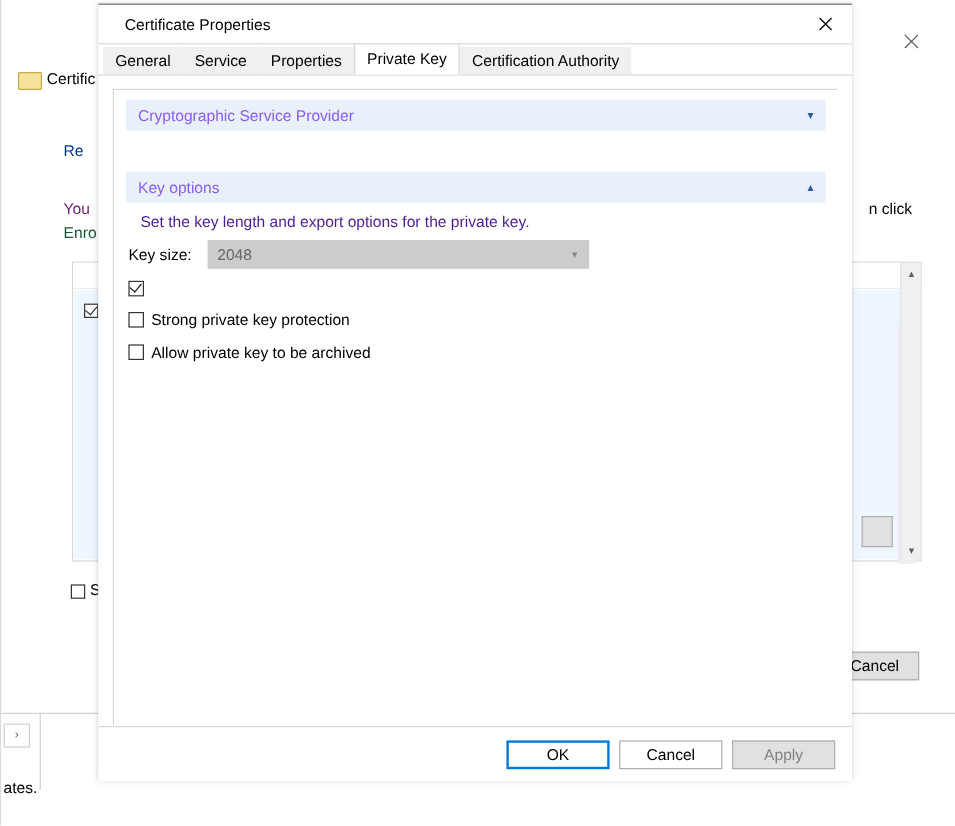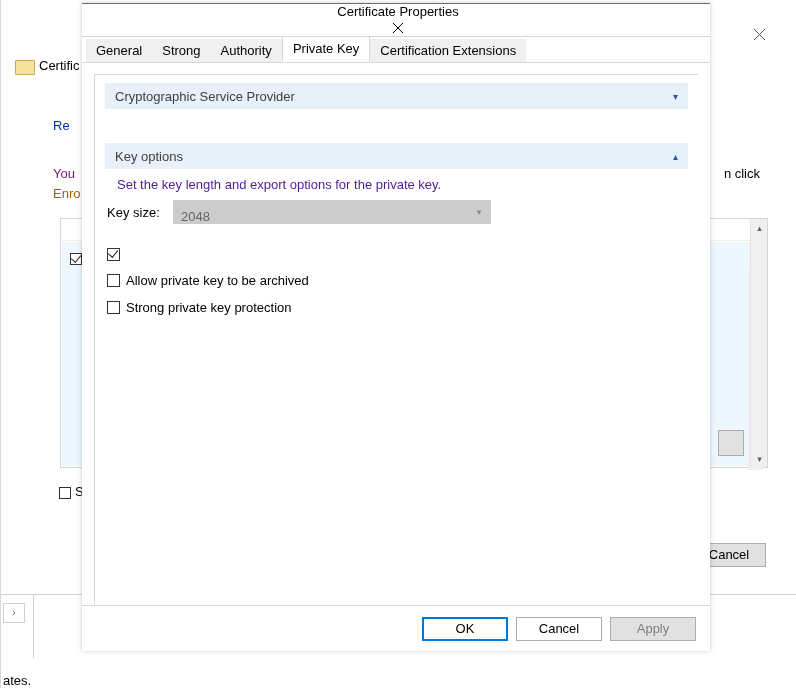--- a/index.html
+++ b/index.html
@@ -63,21 +63,21 @@
       font-size: 13px;
     }
     .bg-you {
       position: absolute;
       top: 118px; left: 38px;
       color: #701a75;
     }
     .bg-enro {
       position: absolute;
       top: 138px; left: 38px;
-      color: #a16207;
+      color: #14532d;
     }
     .bg-nclick {
       position: absolute;
       top: 118px; right: 28px;
       color: #000;
     }
 
     .bg-list-outer {
       position: absolute;
       top: 170px; left: 45px; right: 20px;
@@ -175,44 +175,43 @@
       width: 22px; height: 20px;
       border: 1px solid #cfcfcf;
       color: #606060;
       text-align:center; font-size:10px; line-height:18px;
     }
     .bg-bottom-sep {
       position:absolute; left: 32px; top: 0px; bottom: 30px;
       border-left: 1px solid #cfcfcf;
     }
     .bg-bottom-status {
-      position:absolute; left: 2px; bottom: 0;
+      position:absolute; left: 2px; bottom: 24px;
       color: #000;
     }
 
     
     .dialog {
       position: absolute;
       left: 82px;
       top: 3px;
       width: 628px;
       height: 648px;
       background: #ffffff;
       border-top: 1px solid #6f6f6f;
       box-shadow: 0 0 6px rgba(0,0,0,0.12), 1px 0 2px rgba(0,0,0,0.06), -1px 0 2px rgba(0,0,0,0.06);
       display: flex;
       flex-direction: column;
     }
     .titlebar {
       height: 32px;
       display: flex;
       align-items: center;
-      padding-left: 4px;
-      color: #000;
-      flex-direction: column;
+      padding-left: 22px;
+      color: #000;
     }
     .titlebar-title { flex: 1; }
     .title-close {
       width: 44px; height: 32px;
       display:flex; align-items:center; justify-content:center;
     }
     .title-close svg { width: 12px; height: 12px; }
     .title-close path { stroke: #000; stroke-width: 1; fill: none; }
 
     .tabstrip {
@@ -255,49 +254,49 @@
       height: 100%;
       margin-top: -1px;
     }
 
     .section-header {
       background: #e8f0fa;
       height: 26px;
       display:flex;
       align-items:center;
       padding: 0 10px;
-      color: #404040;
+      color: #8b5cf6;
       margin-bottom: 8px;
       cursor: default;
     }
     .section-header .label { flex:1; }
     .section-header .chev {
       color: #2a5aa8; font-size: 10px;
     }
     .section-header .chev.down::after { content: "\25BE"; }
     .section-header .chev.up::after { content: "\25B4"; }
 
     .section-gap { height: 26px; }
 
     .section-desc {
       color: #4c1d95;
       margin: 0 0 8px 12px;
     }
 
     .keysize-row {
       display:flex;
       align-items:center;
-      margin: 2px 0 24px 2px;
+      margin: 2px 0 10px 2px;
     }
     .keysize-label { width: 66px; color:#000; }
     .keysize-select {
       width: 318px; height: 24px;
       background: #cccccc;
       color: #666666;
-      display:flex; align-items:flex-end;
+      display:flex; align-items:center;
       padding-left: 8px;
       position: relative;
     }
     .keysize-select .dd {
       position:absolute; right:4px; top:0; bottom:0; width:16px;
       display:flex; align-items:center; justify-content:center;
       color:#888; font-size:9px;
     }
 
     .check-row {
@@ -419,24 +418,24 @@
     <span class="titlebar-title">Certificate Properties</span>
     <div class="title-close">
       <svg viewBox="0 0 12 12">
           <path d="M1 1 L11 11 M11 1 L1 11"></path>
         </svg>
     </div>
   </div>
 
   <div class="tabstrip">
     <div class="tab">General</div>
-    <div class="tab">Strong</div>
-    <div class="tab">Authority</div>
+    <div class="tab">Service</div>
+    <div class="tab">Properties</div>
     <div class="tab active">Private Key</div>
-    <div class="tab">Certification Extensions</div>
+    <div class="tab">Certification Authority</div>
     <div class="spacer"></div>
   </div>
 
   <div class="body">
     <div class="body-inner">
 
       <div class="section-header">
         <span class="label">Cryptographic Service Provider</span>
         <span class="chev down"></span>
       </div>
@@ -456,25 +455,25 @@
           <span>2048</span>
           <span class="dd">▾</span>
         </div>
       </div>
 
       <div class="check-row">
         <span class="check-box checked"></span>
       </div>
       <div class="check-row">
         <span class="check-box"></span>
-        <span>Allow private key to be archived</span>
+        <span>Strong private key protection</span>
       </div>
       <div class="check-row">
         <span class="check-box"></span>
-        <span>Strong private key protection</span>
+        <span>Allow private key to be archived</span>
       </div>
 
       <div class="section-gap"></div>
 
 
     </div>
   </div>
 
   <div class="footer">
     <div class="btn default">OK</div>

